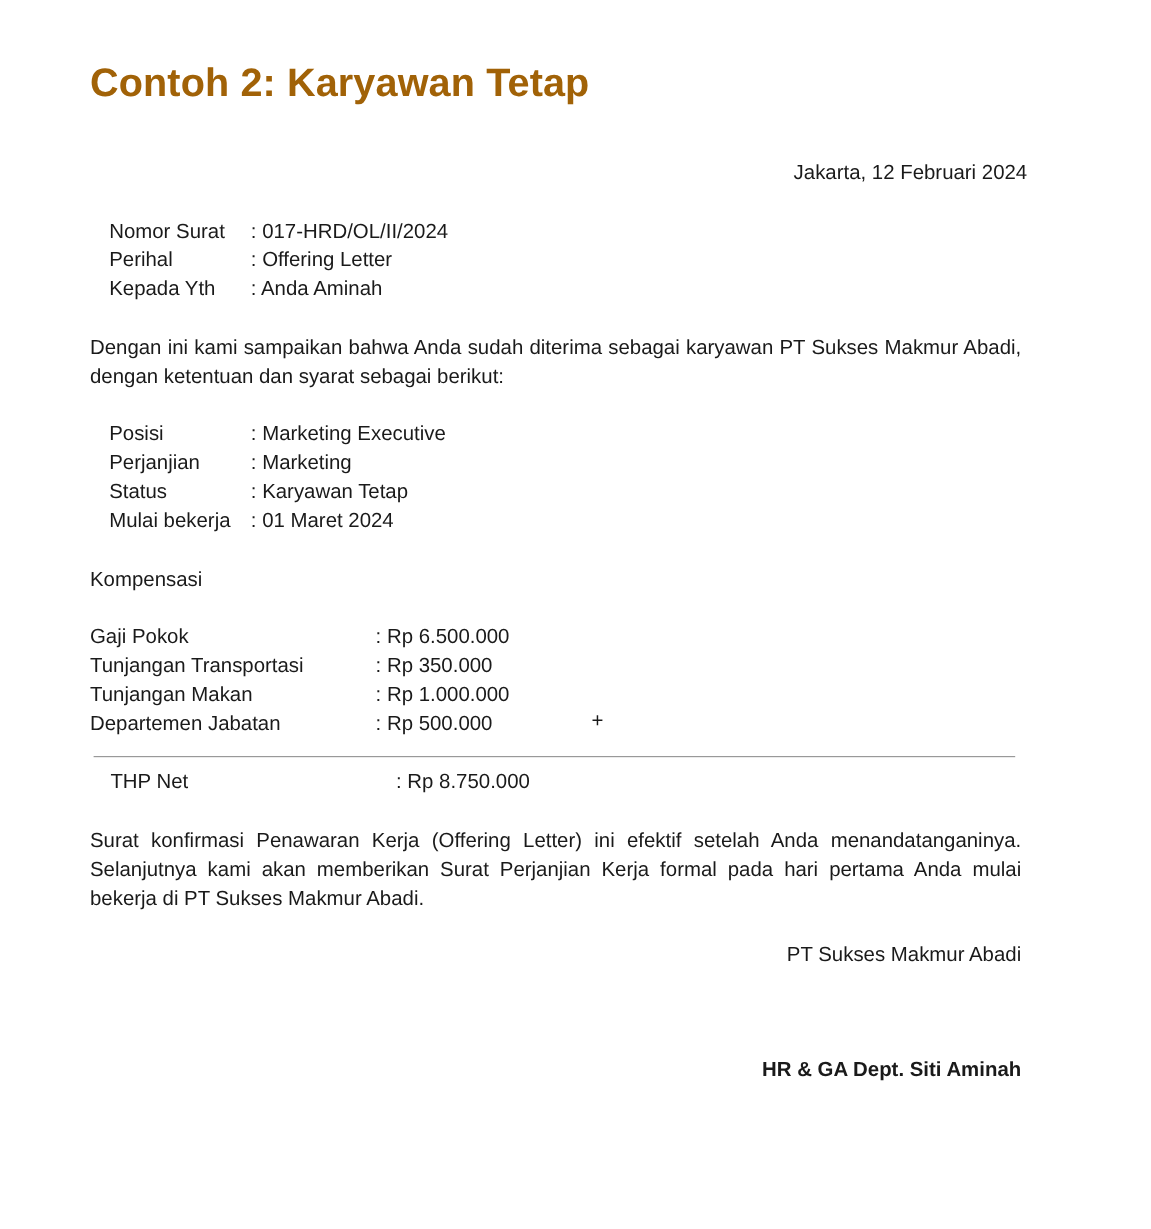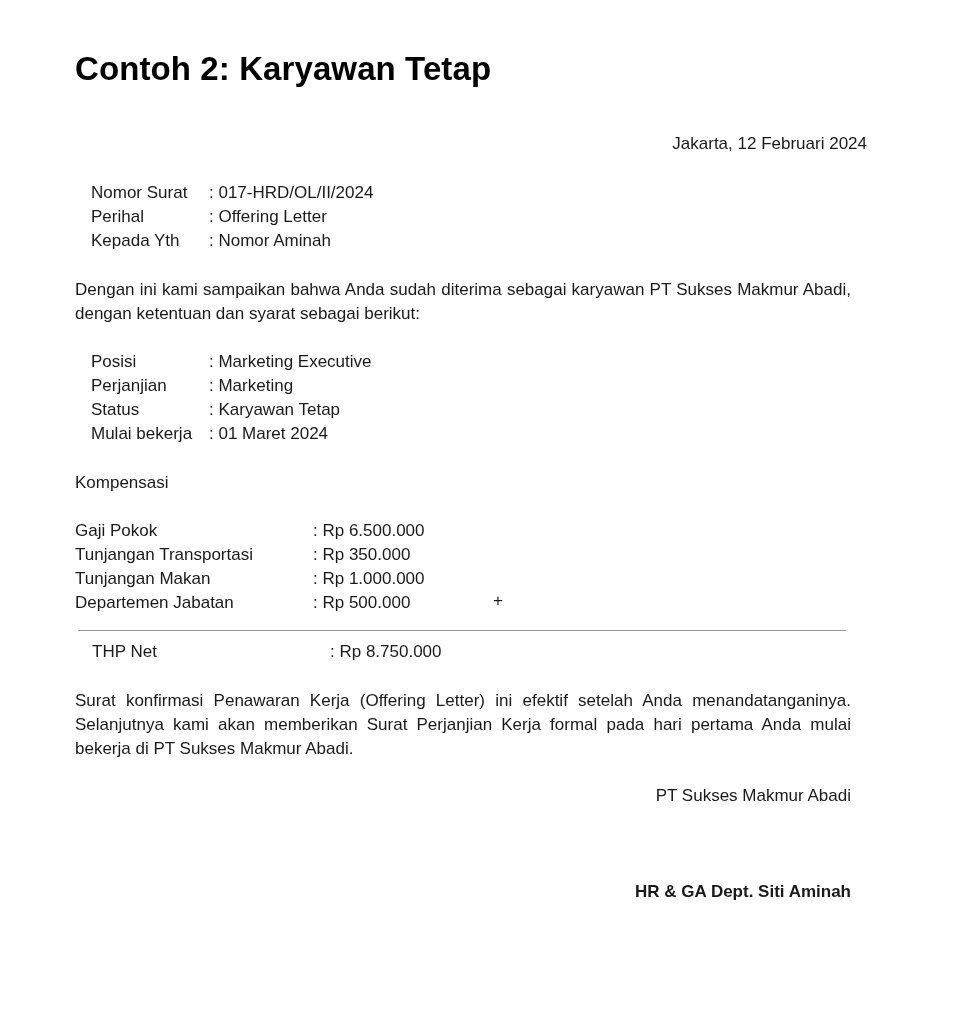--- a/index.html
+++ b/index.html
@@ -3,23 +3,23 @@
   <meta charset="utf-8">
   <style>
     html, body { margin: 0; padding: 0; background: #ffffff; }
     body {
       width: 959px; height: 1024px; position: relative; overflow: hidden;
       font-family: "Liberation Sans", sans-serif; color: #1a1a1a;
       font-size: 17px;
     }
     .title {
       position: absolute; left: 75px; top: 50px; margin: 0;
-      font-size: 33px; font-weight: bold; color: #000000; letter-spacing: 0.1px;
+      font-size: 33px; font-weight: bold; color: #a16207; letter-spacing: 0.1px;
     }
-    .date { position: absolute; right: 92px; top: 134px; }
+    .date { position: absolute; right: 103px; top: 134px; }
     .kv { position: absolute; left: 75px; line-height: 24px; }
     .kv .row { display: flex; white-space: nowrap; }
     .kv .k1 { width: 118px; margin-left: 16px; }
     .kv .k2 { width: 238px; }
     .para {
       position: absolute; left: 75px; width: 776px; line-height: 24px;
       text-align: justify; margin: 0;
     }
     .plus { position: absolute; left: 493px; top: 591px; }
     .divider {
@@ -39,21 +39,21 @@
   <div class="row">
     <span class="k1">Nomor Surat</span>
     <span>: 017-HRD/OL/II/2024</span>
   </div>
   <div class="row">
     <span class="k1">Perihal</span>
     <span>: Offering Letter</span>
   </div>
   <div class="row">
     <span class="k1">Kepada Yth</span>
-    <span>: Nomor Aminah</span>
+    <span>: Anda Aminah</span>
   </div>
 </div>
 
 <p class="para" style="top:278px;">Dengan ini kami sampaikan bahwa Anda sudah diterima sebagai karyawan PT Sukses Makmur Abadi, dengan ketentuan dan syarat sebagai berikut:</p>
 
 <div class="kv" style="top:350px;">
   <div class="row">
     <span class="k1">Posisi</span>
     <span>: Marketing Executive</span>
   </div>

